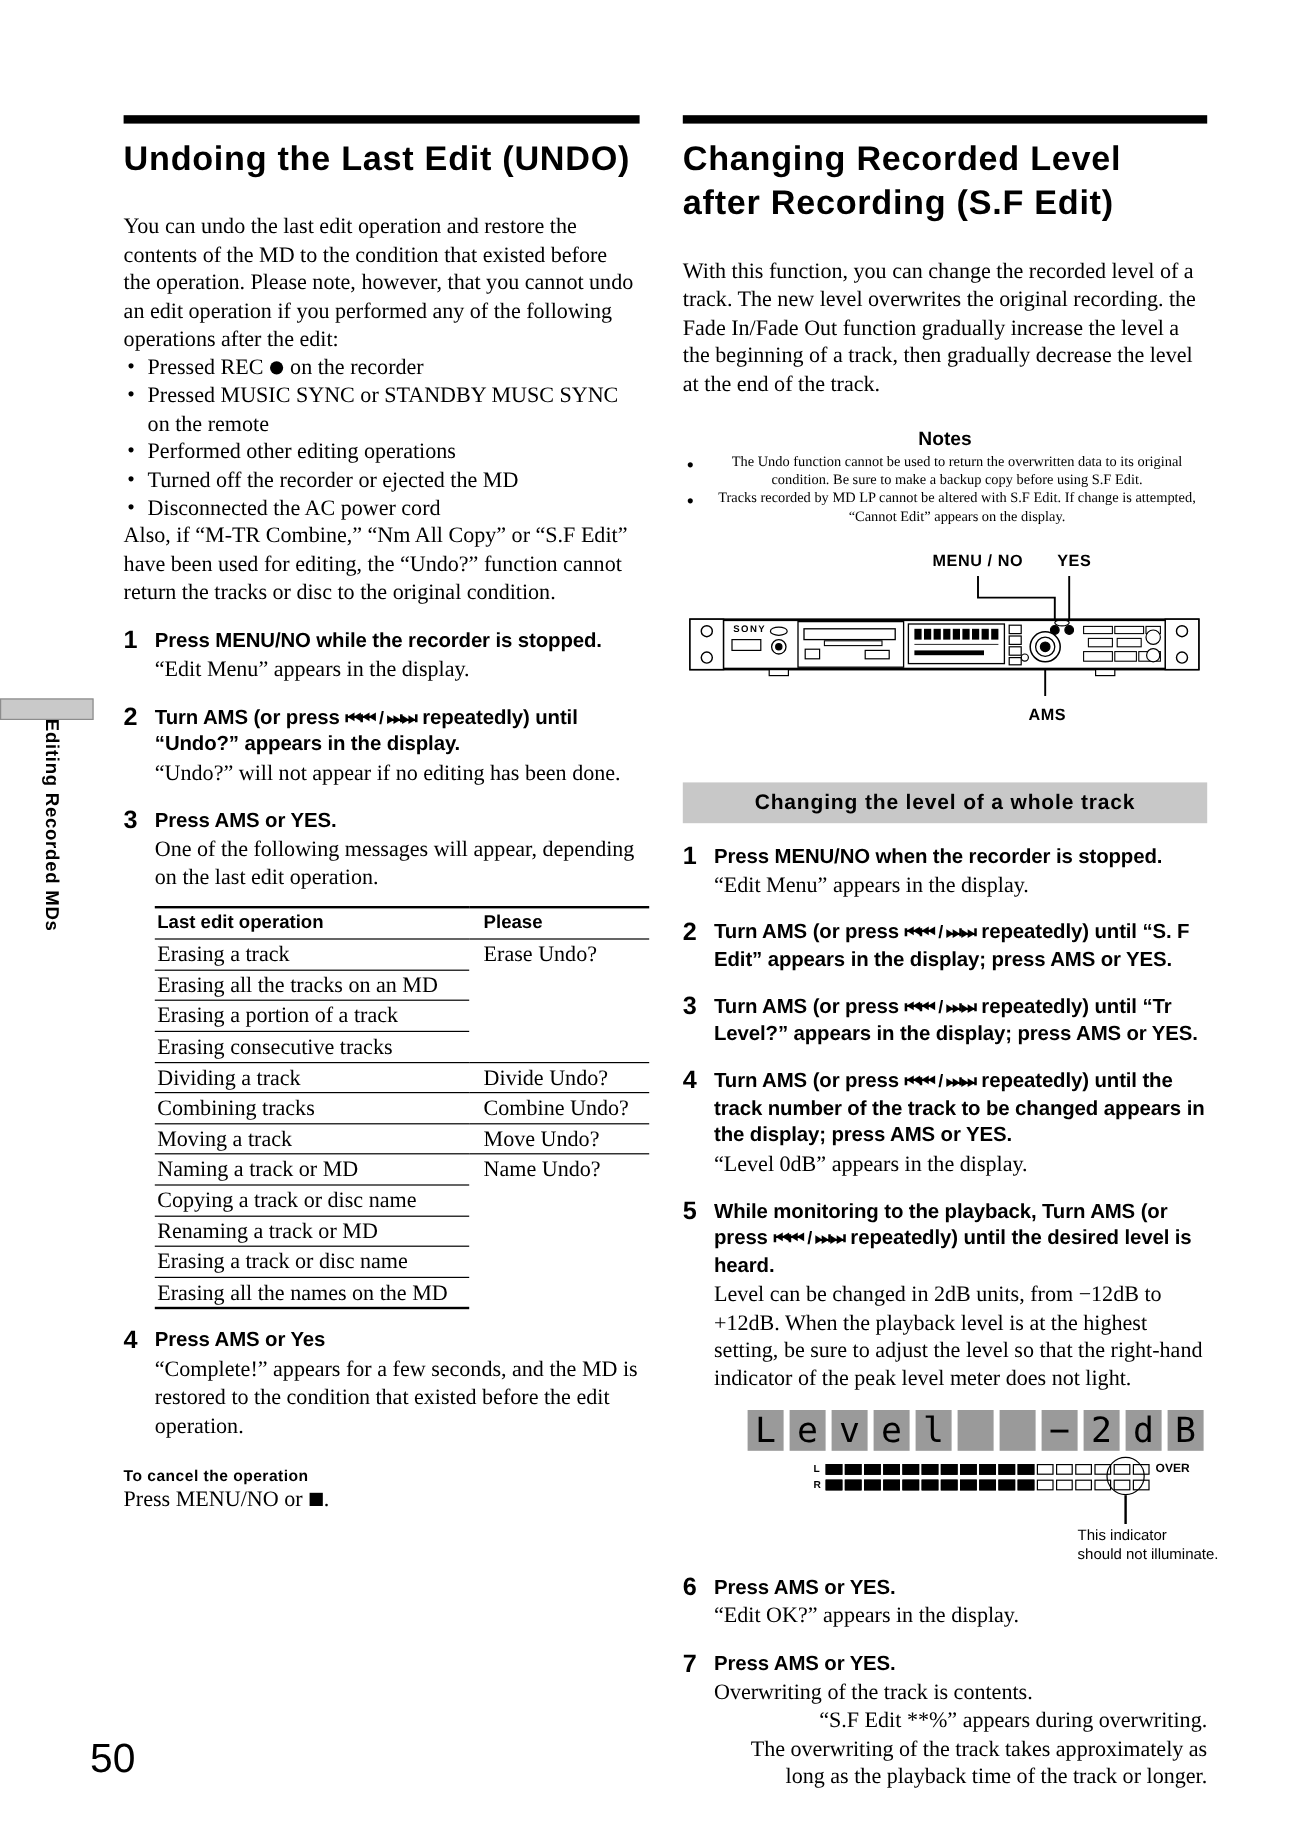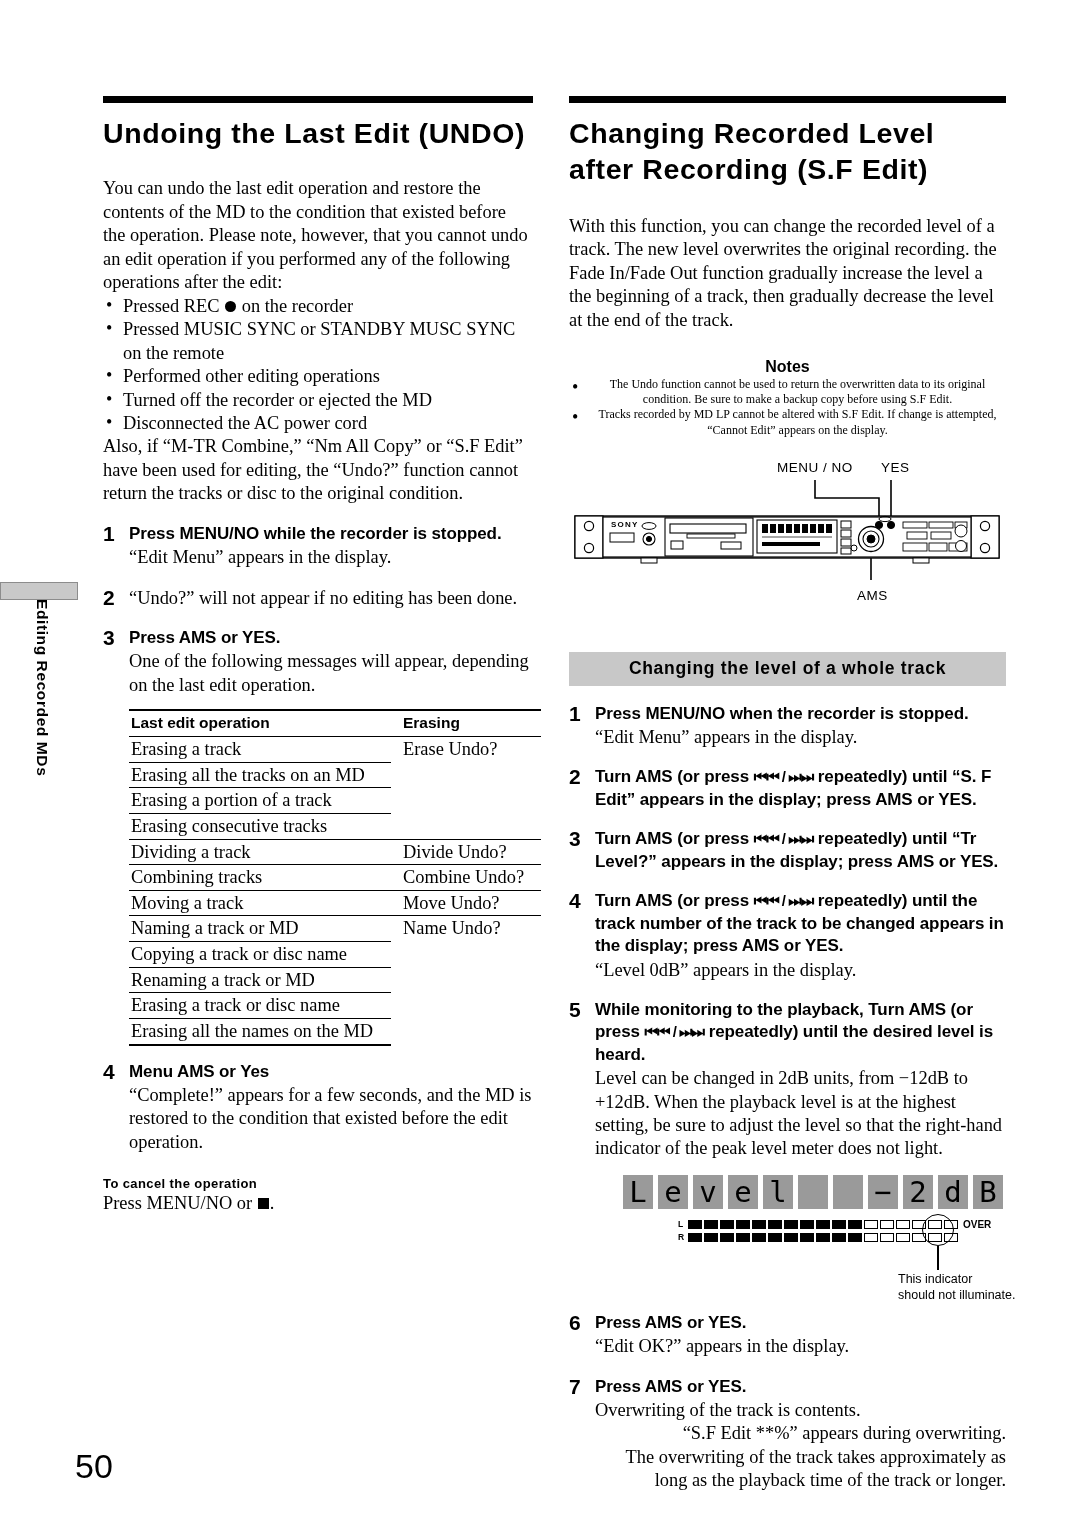--- a/index.html
+++ b/index.html
@@ -191,21 +191,21 @@
 
   
   .device-fig {
     position: relative;
     margin-top: 22px;
     height: 150px;
   }
   .lbl {
     position: absolute;
     font-family: "Liberation Sans", sans-serif;
-    font-weight: normal;
+    font-weight: bold;
     font-size: 13.5px;
     letter-spacing: 0.5px;
     white-space: nowrap;
     text-align: center;
   }
 
   
   .lcd-fig { position: relative; margin-top: 14px; height: 120px; }
   .lcd-chars {
     position: absolute; left: 28px; top: 0;
@@ -296,35 +296,36 @@
         <div class="num">1</div>
         <div class="content">
           <p class="lead">Press MENU/NO while the recorder is stopped.</p>
           <p class="sub">“Edit Menu” appears in the display.</p>
         </div>
       </div>
 
       <div class="step">
         <div class="num">2</div>
         <div class="content">
+          <p class="lead"><span>Turn AMS (or press </span><span class="tp">⏮⏮ / ⏭⏭</span><span> repeatedly) until “Undo?” appears in the display.</span></p>
           <p class="sub">“Undo?” will not appear if no editing has been done.</p>
         </div>
       </div>
 
       <div class="step">
         <div class="num">3</div>
         <div class="content">
           <p class="lead">Press AMS or YES.</p>
           <p class="sub">One of the following messages will appear, depending on the last edit operation.</p>
 
           <table class="undo-table">
             <thead>
               <tr>
                 <th>Last edit operation</th>
-                <th class="msg">Erasing</th>
+                <th class="msg">Please</th>
               </tr>
             </thead>
             <tbody>
               <tr>
                 <td class="op">Erasing a track</td>
                 <td class="msg span-cell" rowspan="4">Erase Undo?</td>
               </tr>
               <tr>
                 <td class="op">Erasing all the tracks on an MD</td>
               </tr>
@@ -365,21 +366,21 @@
                 <td class="op">Erasing all the names on the MD</td>
               </tr>
             </tbody>
           </table>
         </div>
       </div>
 
       <div class="step" style="margin-top:14px">
         <div class="num">4</div>
         <div class="content">
-          <p class="lead">Menu AMS or Yes</p>
+          <p class="lead">Press AMS or Yes</p>
           <p class="sub">“Complete!” appears for a few seconds, and the MD is restored to the condition that existed before the edit operation.</p>
         </div>
       </div>
     </div>
 
     <div class="subhead">To cancel the operation</div>
     <p class="body-text" style="margin-top:1px"><span>Press MENU/NO or </span><span class="sq-stop"></span><span>.</span></p>
   </div>
 
   <div class="col-right">

